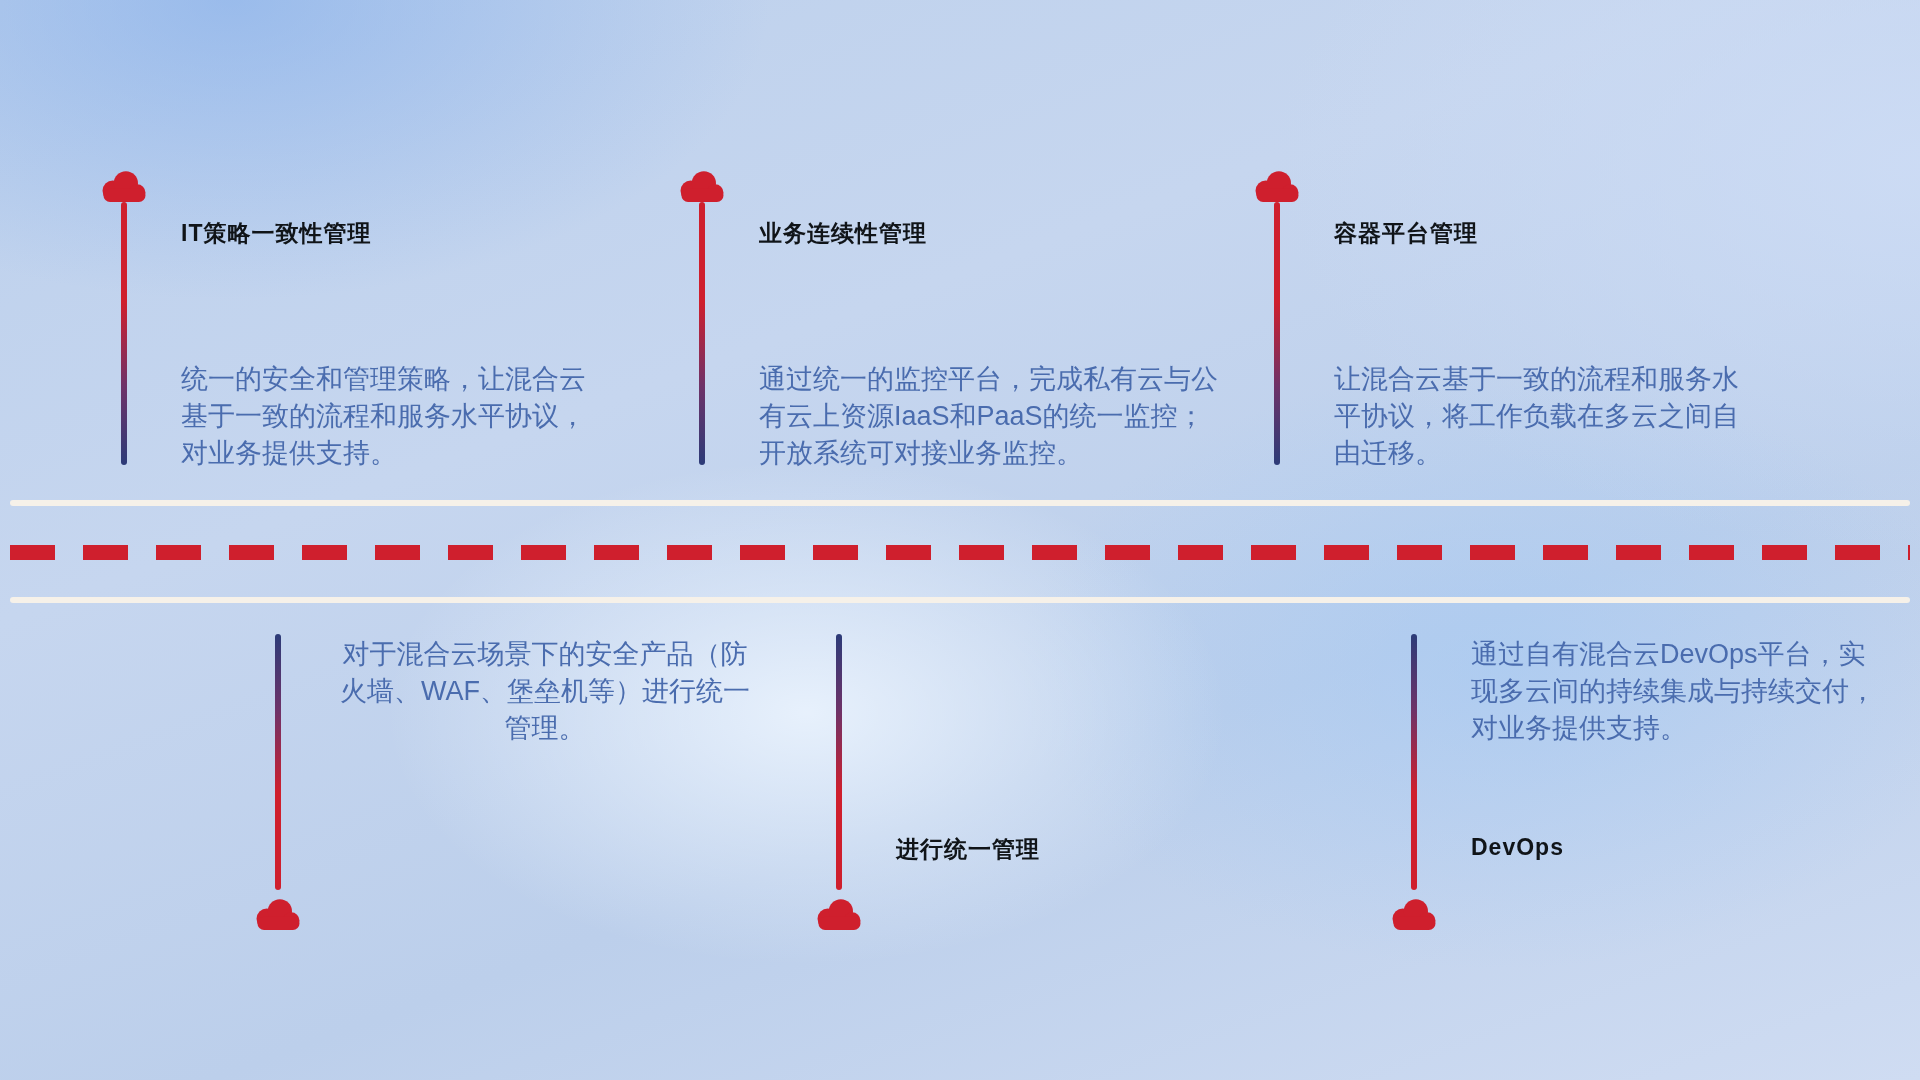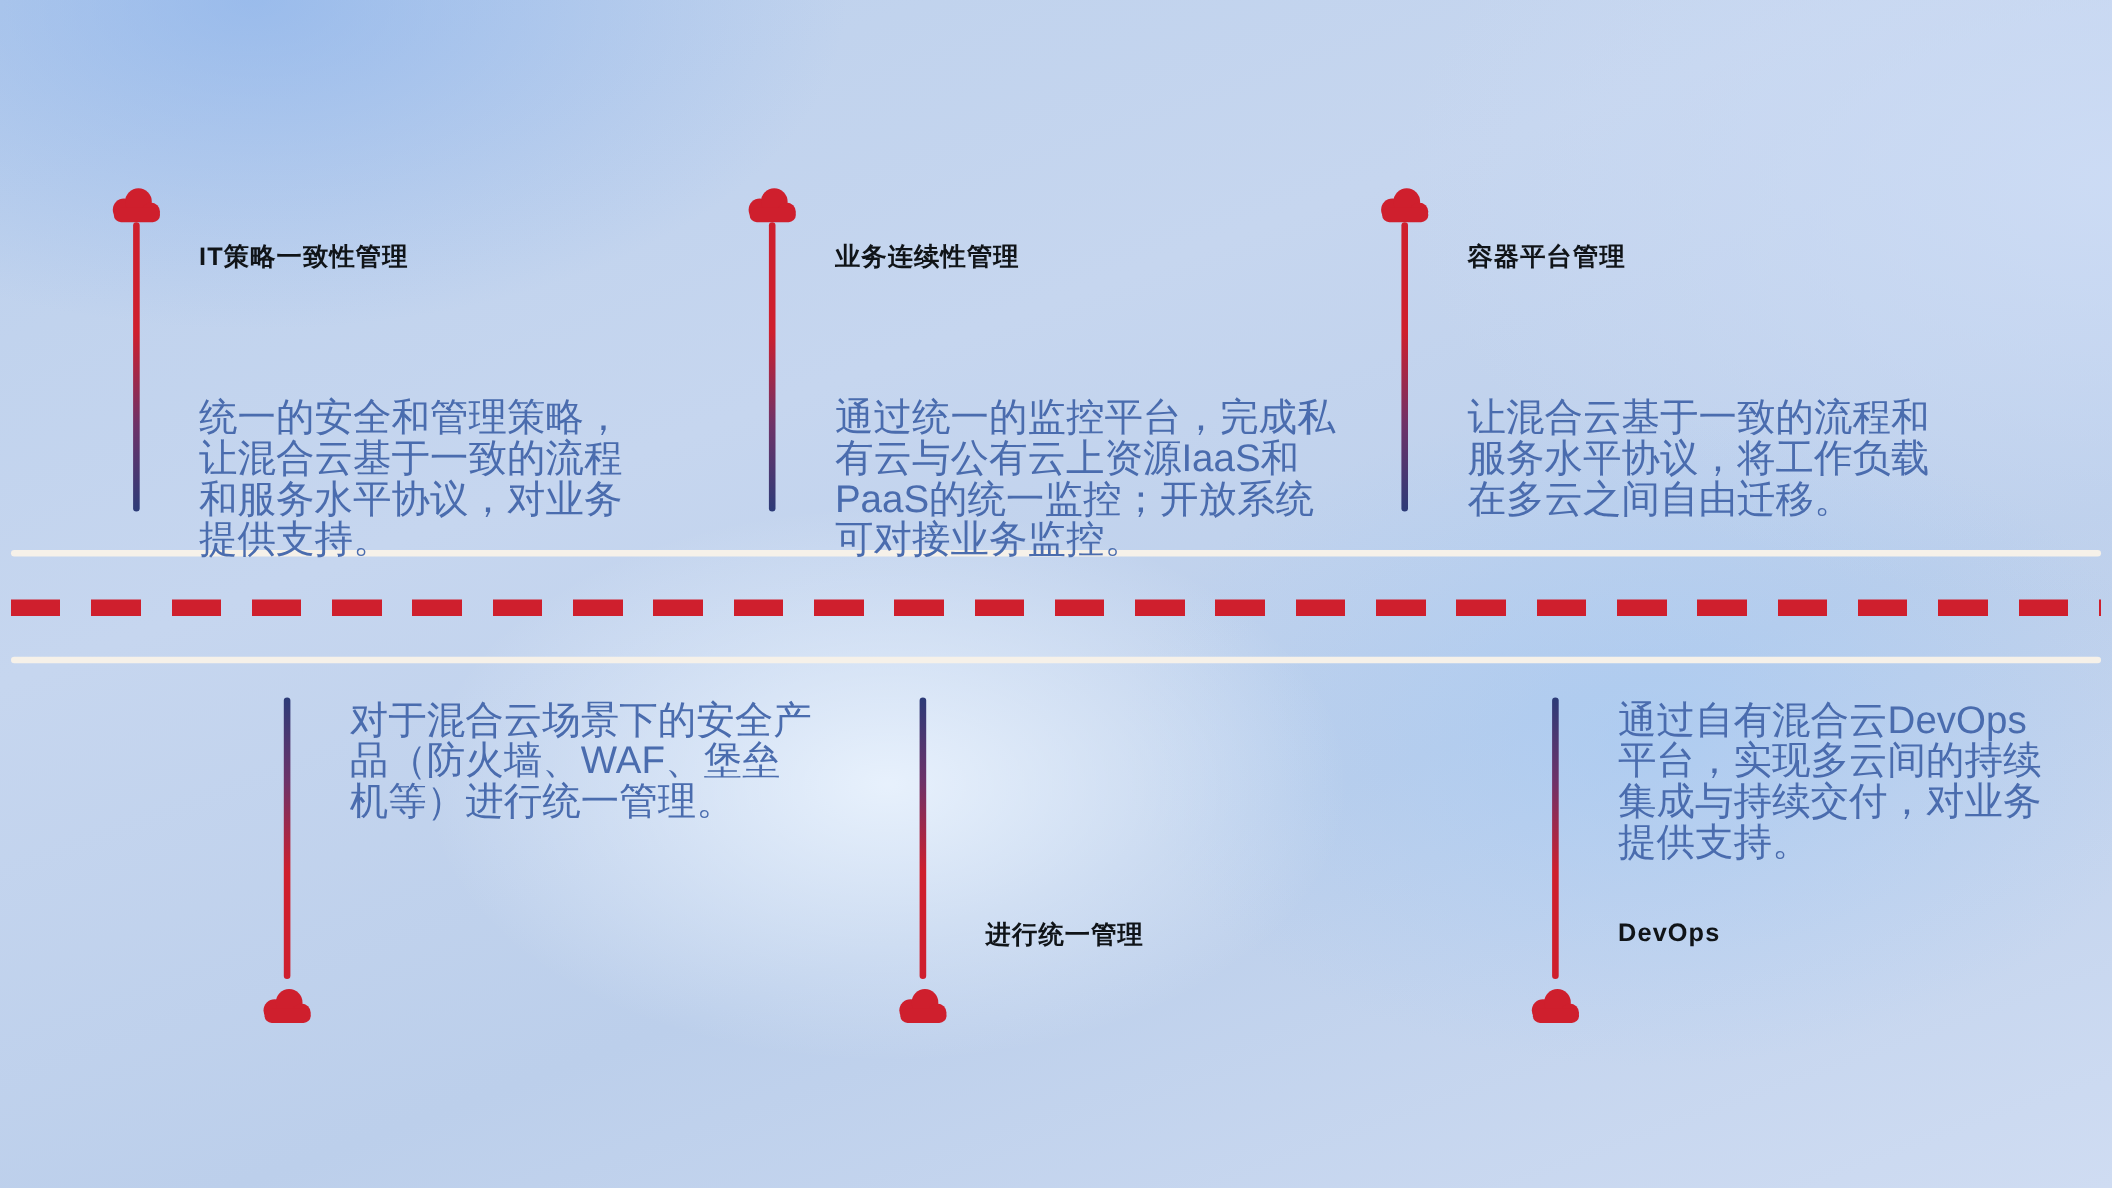--- a/index.html
+++ b/index.html
@@ -59,30 +59,30 @@
   .title{
     position:absolute;left:85px;
     font-size:23px;font-weight:700;color:var(--title-color);
     letter-spacing:1px;white-space:nowrap;
   }
   .item.top-row .title{top:50px;}
   .item.bottom-row .title{top:200px;}
 
   .desc{
     position:absolute;left:85px;
-    font-size:35px;line-height:37px;color:var(--desc-color);
+    font-size:27px;line-height:37px;color:var(--desc-color);
   }
   .item.top-row .desc{top:193px;}
   .item.bottom-row .desc{top:2px;}
 
   
   #item-t1{left:96px;}  #item-t1 .desc{width:415px;}
   #item-t2{left:674px;} #item-t2 .desc{width:460px;}
   #item-t3{left:1249px;}#item-t3 .desc{width:420px;}
-  #item-b1{left:233px;} #item-b1 .desc{width:420px;}
+  #item-b1{left:250px;text-align:center;} #item-b1 .desc{width:420px;}
   #item-b2{left:811px;} #item-b2 .desc{width:415px;}
   #item-b3{left:1386px;}#item-b3 .desc{width:405px;}
 </style>
 </head>
 <body>
 
 <div class="canvas">
 
   <div class="road-line top"></div>
   <div class="road-dash"></div>

